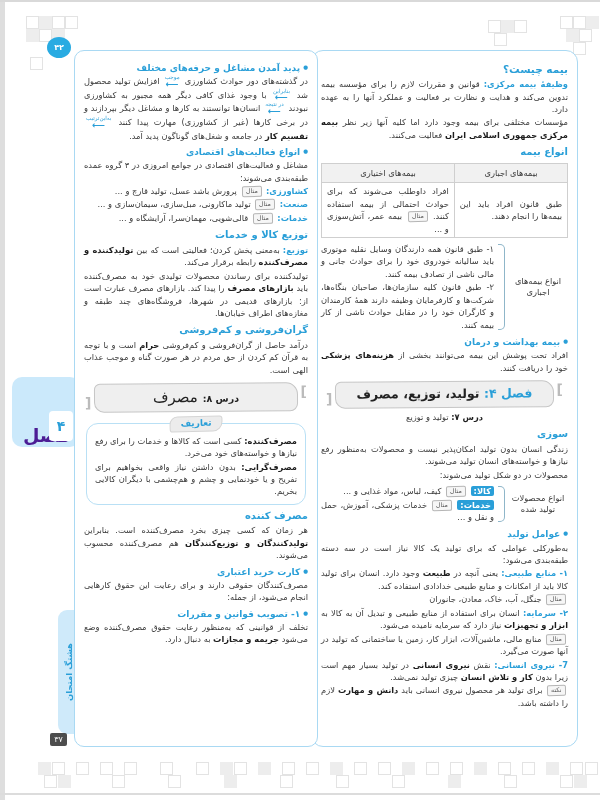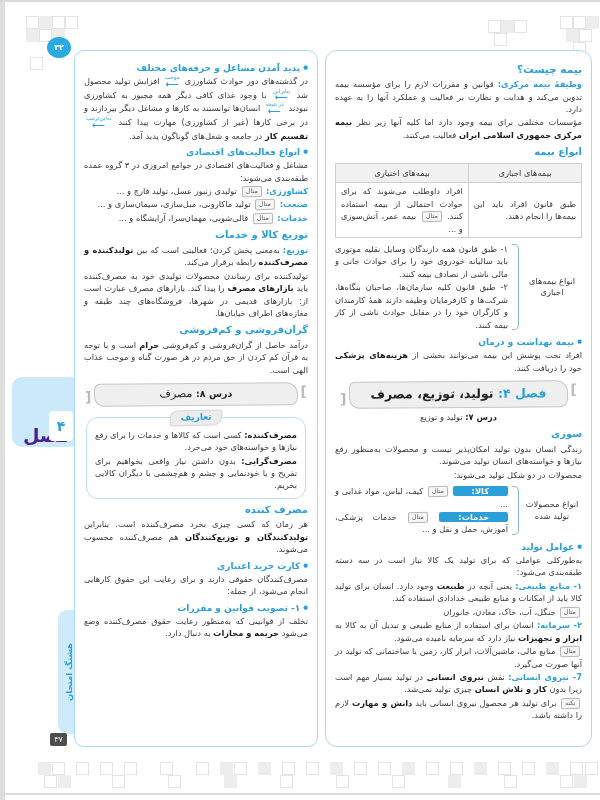--- a/index.html
+++ b/index.html
@@ -28,31 +28,31 @@
     border-radius:9px 0 0 9px;z-index:1;display:flex;align-items:center;justify-content:center;}
   .series-tab span{transform:rotate(-90deg);white-space:nowrap;color:#2a9fd8;font-weight:bold;
     font-size:8.5px;letter-spacing:.5px;}
   .page-num{position:absolute;left:50px;top:733px;width:17px;height:13px;background:#4d4d4d;color:#fff;
     font-size:8px;display:flex;align-items:center;justify-content:center;border-radius:2px;z-index:3;}
 
   
   .col{position:absolute;top:50px;height:697px;background:#fff;border:1.5px solid #a9d9f3;
     border-radius:10px;padding:7px 9px;box-sizing:border-box;font-size:8.3px;line-height:1.5;
     text-align:justify;overflow:hidden;z-index:2;}
-  .col-right{right:8px;width:267px;border-radius:12px;}
+  .col-right{right:22px;width:267px;border-radius:12px;}
   .col-left{left:74px;width:244px;}
 
   .h{color:#2a9fd8;font-weight:bold;font-size:10px;line-height:1.35;margin:4px 0 2px;text-align:right;}
   .h.big{font-size:10.5px;}
   .bh{color:#2a9fd8;font-weight:bold;font-size:9px;line-height:1.35;margin:4px 0 1px;text-align:right;}
   .bh::before{content:"●";font-size:5.5px;vertical-align:2px;margin-left:3px;color:#2a9fd8;}
   p{margin:1px 0;}
   .term{color:#2a9fd8;font-weight:bold;}
   b{color:#1e1e1e;}
-  .chip{background:#2a9fd8;color:#fff;font-weight:bold;padding:0 19px;border-radius:2px;}
+  .chip{background:#2a9fd8;color:#fff;font-weight:bold;padding:0 3px;border-radius:2px;}
   .ex-badge{display:inline-block;font-size:6.3px;line-height:1.4;color:#555;border:1px solid #b5b5b5;
     border-radius:2px;padding:0 3px;background:#f6f6f6;margin:0 2px;vertical-align:1px;transform:rotate(-1deg);}
 
   table.ins{width:100%;border-collapse:collapse;margin:4px 0;}
   table.ins th,table.ins td{border:1px solid #cfcfcf;padding:2px 5px;vertical-align:middle;}
   table.ins th{background:#f1f1f1;font-weight:normal;text-align:center;padding:3px;}
   table.ins td{text-align:justify;}
   td.w-mand{width:46%;}
 
   .branch{display:flex;align-items:stretch;margin:3px 0;}
@@ -61,21 +61,21 @@
   .branch .bod{flex:1;}
 
   .banner{position:relative;margin:7px 14px 3px;background:#efefef;border:1.5px solid #c6c6c6;
     border-radius:6px 12px 8px 10px;text-align:center;padding:3px 4px;transform:rotate(-0.4deg);}
   .banner::before{content:"]";position:absolute;right:-10px;top:-2px;color:#bbb;font-size:14px;font-weight:bold;}
   .banner::after{content:"[";position:absolute;left:-10px;bottom:-2px;color:#bbb;font-size:14px;font-weight:bold;}
   .banner .ch{color:#2a9fd8;font-weight:bold;font-size:12.5px;}
   .banner .tt{color:#222;font-weight:bold;font-size:12.5px;}
   .banner.small{padding:2px 4px;margin:7px 10px 4px;}
   .banner.small .dk{color:#222;font-weight:bold;font-size:9.5px;}
-  .banner.small .dt{color:#222;font-size:11px;}
+  .banner.small .dt{color:#222;font-size:15px;}
   .lesson-line{text-align:center;margin:2px 0 1px;}
 
   .defs{position:relative;border:1.5px solid #b9e0f5;border-radius:12px;padding:10px 8px 5px;margin:11px 2px 4px;}
   .defs .dbadge{position:absolute;top:-8px;right:50%;transform:translateX(50%) rotate(-1.5deg);
     background:#ececec;border:1px solid #d5d5d5;border-radius:8px 3px 10px 3px;color:#2a9fd8;
     font-weight:bold;font-size:9px;padding:0 10px;}
 
   .flow-arrow{display:inline-flex;flex-direction:column;align-items:center;vertical-align:middle;
     margin:0 2px;line-height:1;}
   .flow-arrow .al{font-size:5.6px;color:#2a9fd8;margin-bottom:-1px;white-space:nowrap;}
@@ -247,21 +247,21 @@
     <span>انسان‌ها توانستند به کارها و مشاغل دیگر بپردازند و در برخی کارها (غیر از کشاورزی) مهارت پیدا کنند</span>
     <span class="flow-arrow">
         <span class="al">به‌این‌ترتیب</span>
         <span class="ag">⟵</span>
       </span>
     <b>تقسیم کار</b><span> در جامعه و شغل‌های گوناگون پدید آمد.</span>
   </p>
 
   <div class="bh">انواع فعالیت‌های اقتصادی</div>
   <p>مشاغل و فعالیت‌های اقتصادی در جوامع امروزی در ۳ گروه عمده طبقه‌بندی می‌شوند:</p>
-  <p><span class="term">کشاورزی:</span> <span class="ex-badge">مثال</span><span> تولیدی زنبور عسل، تولید قارچ و ...</span></p>
+  <p><span class="term">کشاورزی:</span> <span class="ex-badge">مثال</span><span> پرورش باشد عسل، تولید قارچ و ...</span></p>
   <p><span class="term">صنعت:</span> <span class="ex-badge">مثال</span><span> تولید ماکارونی، مبل‌سازی، سیمان‌سازی و ...</span></p>
   <p><span class="term">خدمات:</span> <span class="ex-badge">مثال</span><span> قالی‌شویی، مهمان‌سرا، آرایشگاه و ...</span></p>
 
   <div class="h">توزیع کالا و خدمات</div>
   <p><span class="term">توزیع:</span><span> به‌معنی پخش کردن؛ فعالیتی است که بین </span><b>تولیدکننده و مصرف‌کننده</b><span> رابطه برقرار می‌کند.</span></p>
   <p><span>تولیدکننده برای رساندن محصولات تولیدی خود به مصرف‌کننده باید </span><b>بازارهای مصرف</b><span> را پیدا کند. بازارهای مصرف عبارت است از: بازارهای قدیمی در شهرها، فروشگاه‌های چند طبقه و مغازه‌های اطراف خیابان‌ها.</span></p>
 
   <div class="h">گران‌فروشی و کم‌فروشی</div>
   <p><span>درآمد حاصل از گران‌فروشی و کم‌فروشی </span><b>حرام</b><span> است و با توجه به قرآن کم کردن از حق مردم در هر صورت گناه و موجب عذاب الهی است.</span></p>
 

